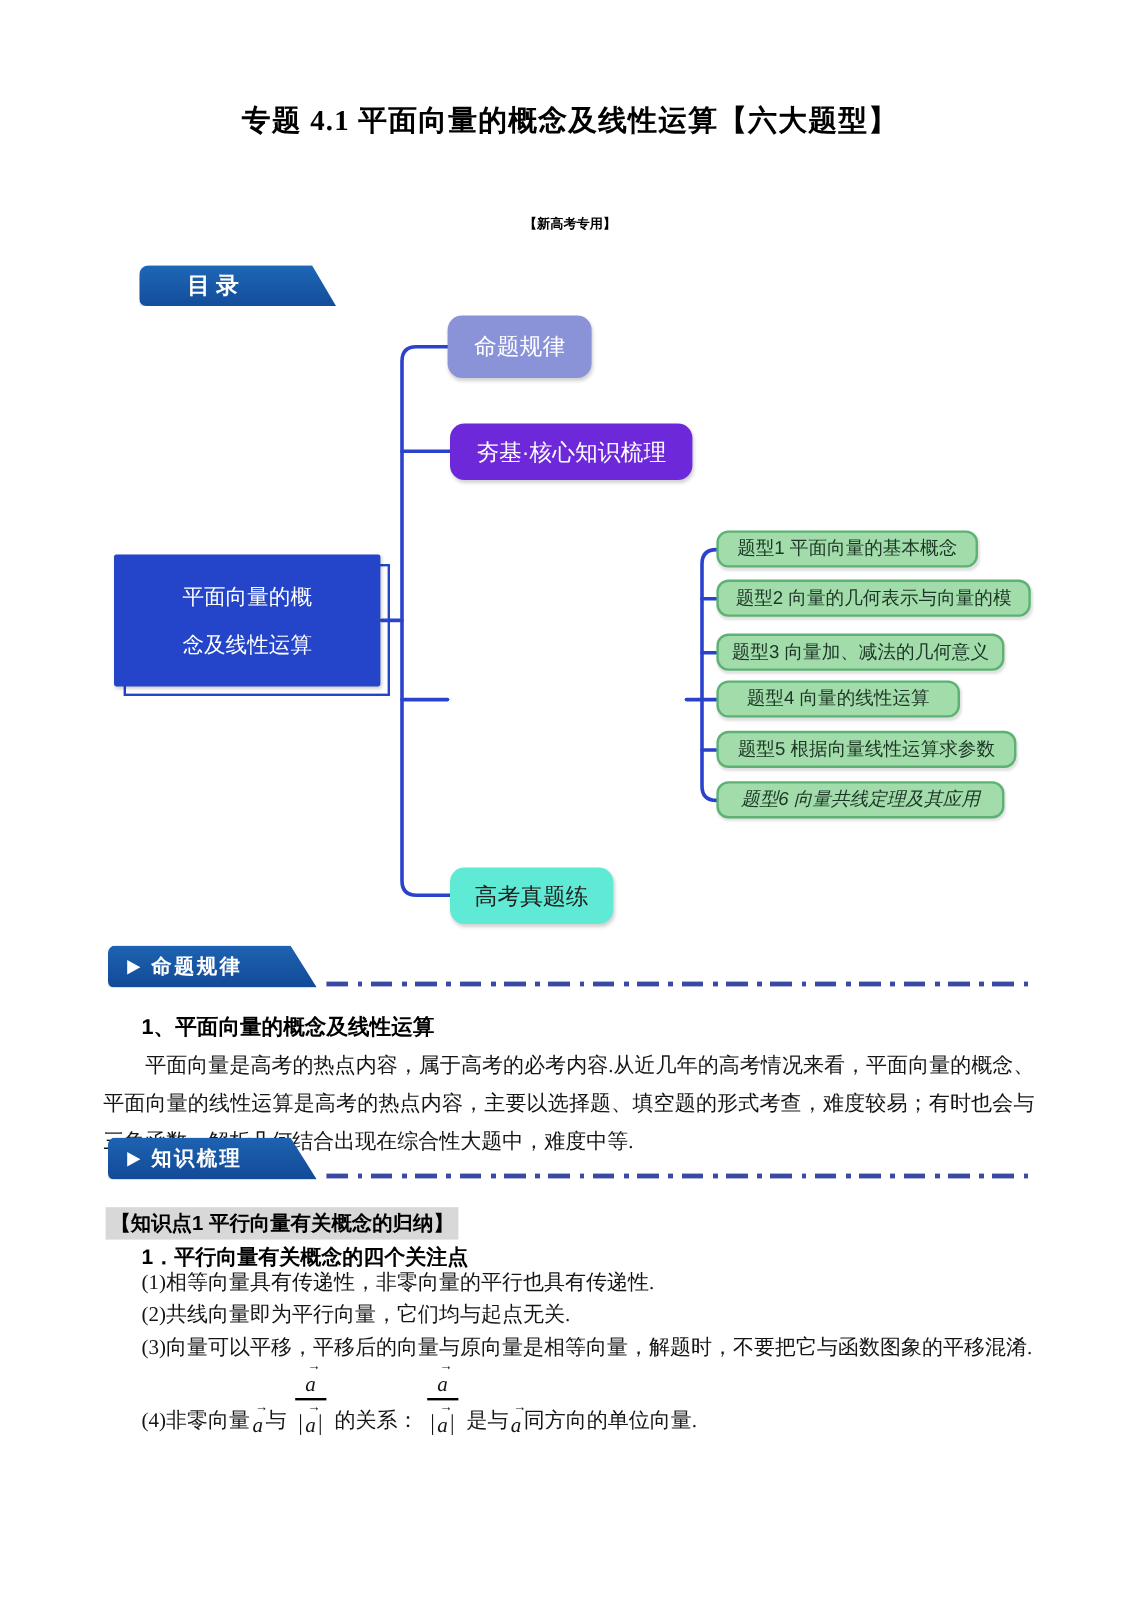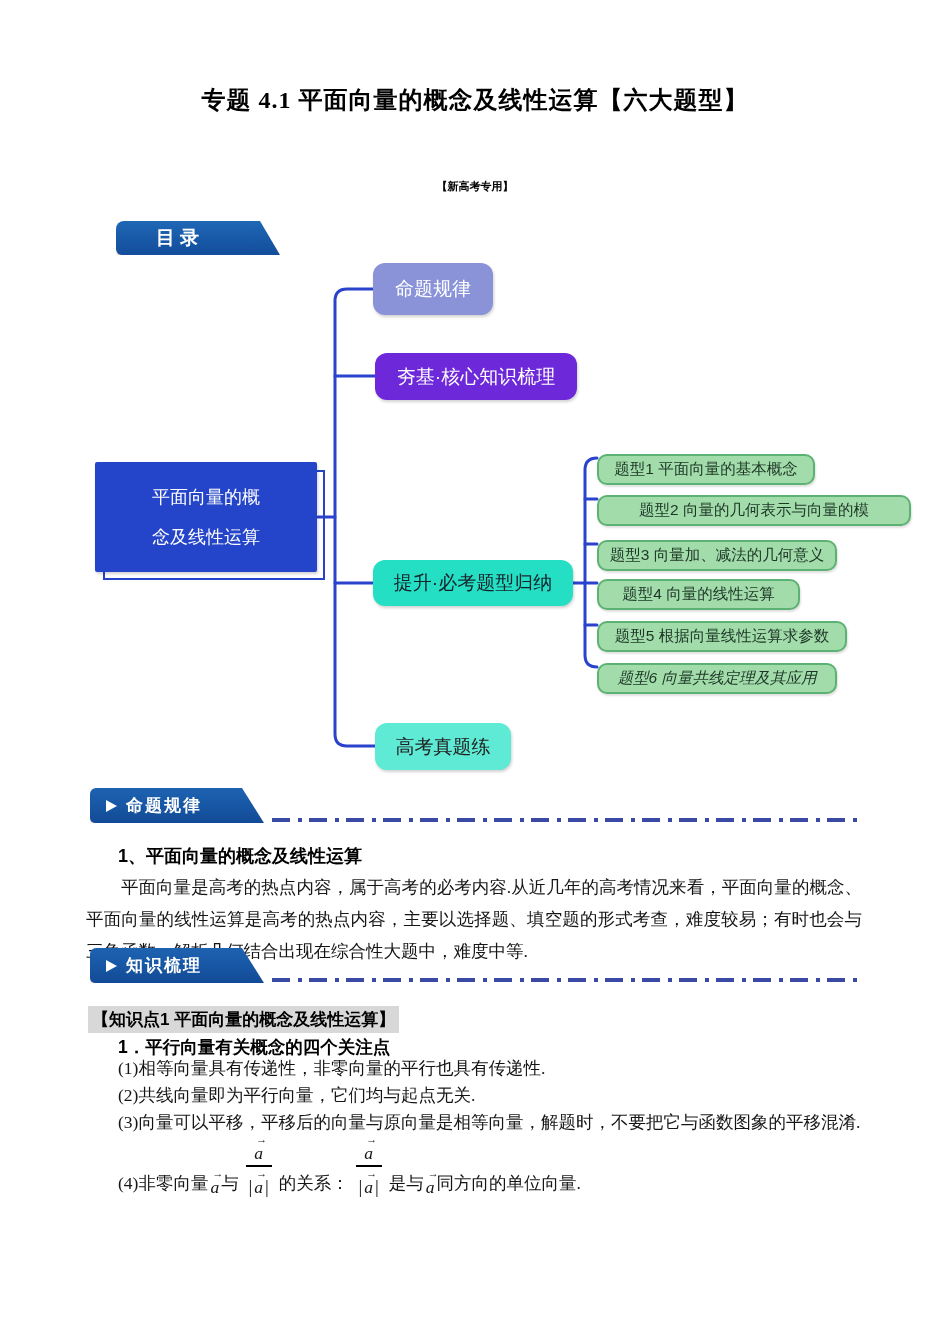--- a/index.html
+++ b/index.html
@@ -33,22 +33,22 @@
     font-size:18px;line-height:40px;flex-direction:column;text-align:center;border-radius:2px;}
   .branch-purple{left:373px;top:13px;width:120px;height:52px;background:#8a93d8;color:#fff;
     font-size:19px;border-radius:12px;}
   .branch-gray{left:375px;top:103px;width:202px;height:47px;background:#6d28d9;color:#fff;
     font-size:19px;border-radius:12px;}
   .branch-teal{left:373px;top:310px;width:200px;height:46px;background:#25dfc5;color:#15232a;
     font-size:19px;border-radius:12px;}
   .branch-yellow{left:375px;top:473px;width:136px;height:47px;background:#5eead4;color:#222;
     font-size:19px;border-radius:12px;}
   .topic{left:597px;height:31px;background:#a2dcaa;border:2px solid #5cb273;border-radius:10px;
-    color:#1c3526;font-size:15.5px;box-shadow:1px 2px 2px rgba(0,0,0,.12);margin-top:12px;}
-  .t1{top:192px;width:218px;} .t2{top:233px;width:314px;} .t3{top:278px;width:240px;}
+    color:#1c3526;font-size:15.5px;box-shadow:1px 2px 2px rgba(0,0,0,.12);}
+  .t1{top:192px;width:218px;} .t2{top:233px;width:262px;} .t3{top:278px;width:240px;}
   .t4{top:317px;width:203px;} .t5{top:359px;width:250px;} .t6{top:401px;width:240px;font-style:italic;}
 
   
   .sec-banner{position:absolute;left:90px;width:174px;height:35px;
     background:linear-gradient(180deg,#1d63b2,#124a96);
     clip-path:polygon(0 0,calc(100% - 22px) 0,100% 100%,0 100%);
     border-radius:6px 10px 0 5px;display:flex;align-items:center;gap:9px;padding-left:16px;
     box-sizing:border-box;filter:drop-shadow(2px 3px 2px rgba(0,0,0,.35));}
   .sec-banner .tri{width:0;height:0;border-left:11px solid #fff;
     border-top:6px solid transparent;border-bottom:6px solid transparent;}
@@ -116,23 +116,20 @@
       <span>平面向量的概</span>
       <span>念及线性运算</span>
     </div>
 
     <div class="mm-node branch-purple">
       <span>命题规律</span>
     </div>
     <div class="mm-node branch-gray">
       <span>夯基·核心知识梳理</span>
     </div>
-    <div class="mm-node branch-teal">
-      <span>提升·必考题型归纳</span>
-    </div>
     <div class="mm-node branch-yellow">
       <span>高考真题练</span>
     </div>
 
     <div class="mm-node topic t1">题型1 平面向量的基本概念</div>
     <div class="mm-node topic t2">题型2 向量的几何表示与向量的模</div>
     <div class="mm-node topic t3">题型3 向量加、减法的几何意义</div>
     <div class="mm-node topic t4">题型4 向量的线性运算</div>
     <div class="mm-node topic t5">题型5 根据向量线性运算求参数</div>
     <div class="mm-node topic t6">题型6 向量共线定理及其应用</div>
@@ -146,21 +143,21 @@
 
   <div class="rules-heading">1、平面向量的概念及线性运算</div>
   <div class="rules-para">平面向量是高考的热点内容，属于高考的必考内容.从近几年的高考情况来看，平面向量的概念、平面向量的线性运算是高考的热点内容，主要以选择题、填空题的形式考查，难度较易；有时也会与三角函数、解析几何结合出现在综合性大题中，难度中等.</div>
 
   <div class="sec-banner banner-knowledge">
     <span class="tri"></span>
     <span>知识梳理</span>
   </div>
   <div class="divider div-knowledge"></div>
 
-  <div class="kp-heading">【知识点1 平面向量的概念及线性运算】</div>
+  <div class="kp-heading">【知识点1 平行向量有关概念的归纳】</div>
   <div class="kp-sub">1．平行向量有关概念的四个关注点</div>
   <div class="kp-item i1">(1)相等向量具有传递性，非零向量的平行也具有传递性.</div>
   <div class="kp-item i2">(2)共线向量即为平行向量，它们均与起点无关.</div>
   <div class="kp-item i3">(3)向量可以平移，平移后的向量与原向量是相等向量，解题时，不要把它与函数图象的平移混淆.</div>
 
   <div class="kp-item4">
     <span class="txt">(4)非零向量</span>
     <span class="vec"><span class="vec-arrow">→</span><i>a</i></span>
     <span class="txt">与</span>
     <span class="frac">

